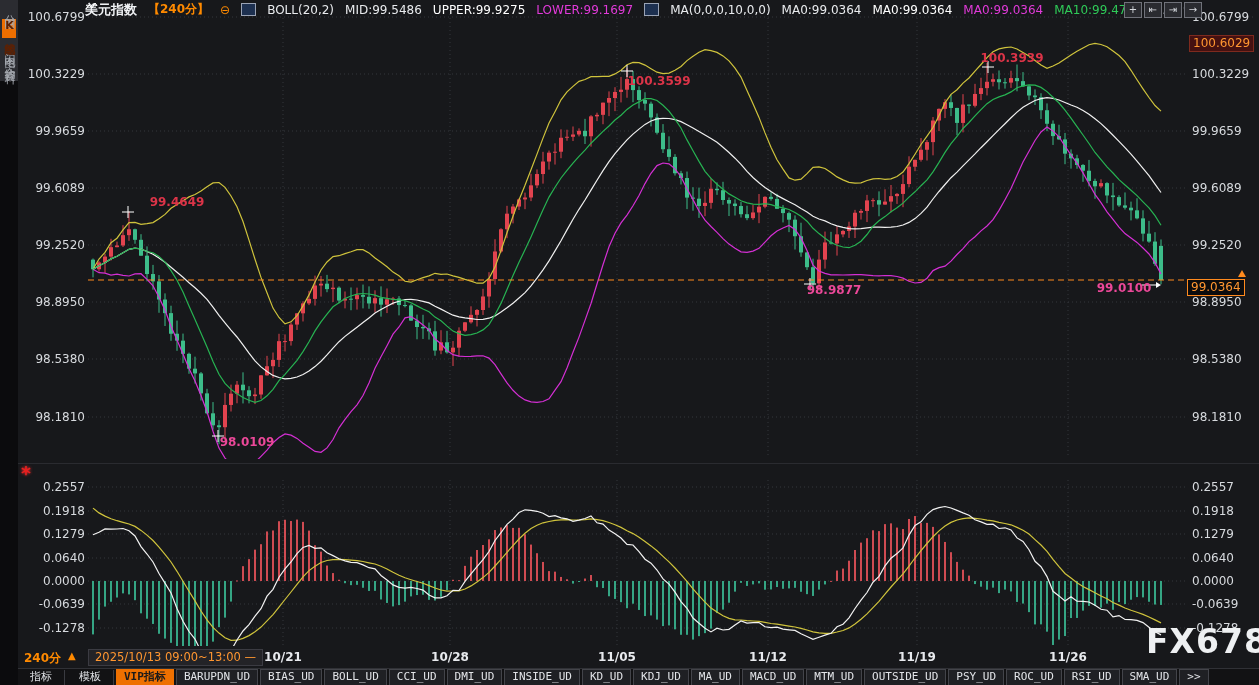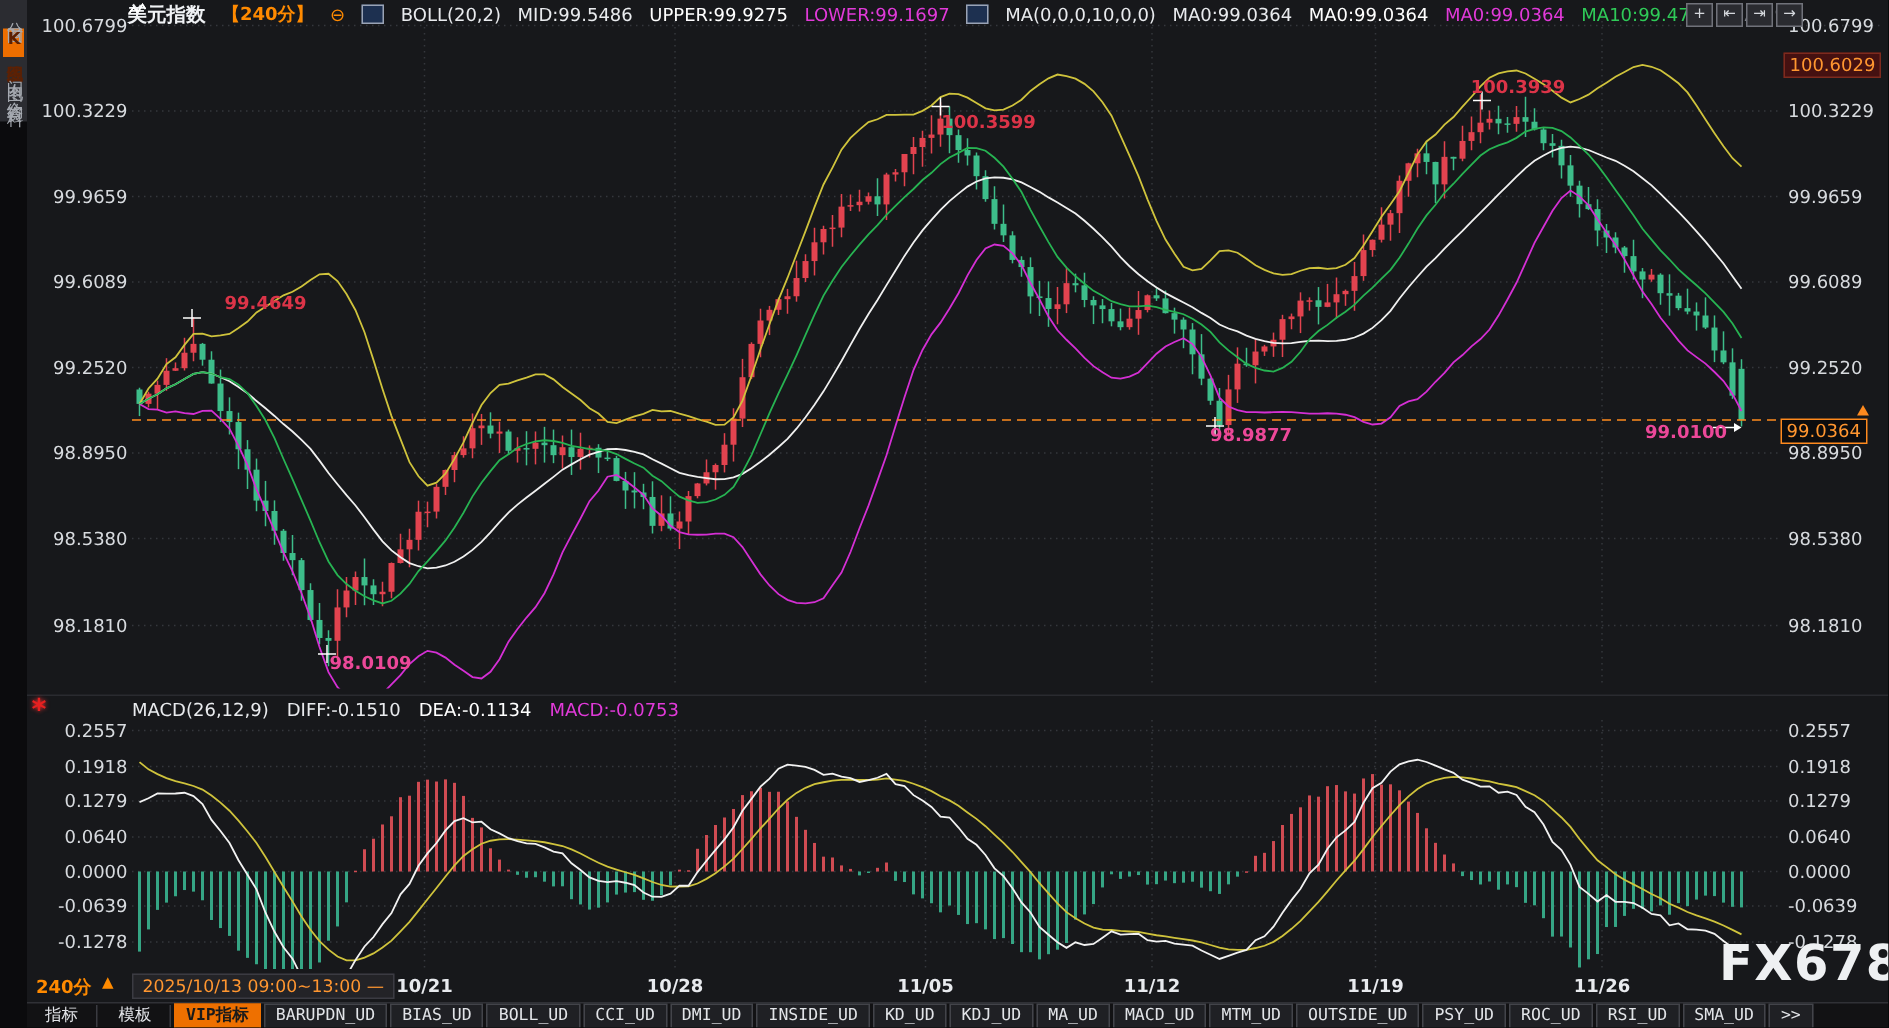--- a/index.html
+++ b/index.html
@@ -747,26 +747,20 @@
       <div class="date-tick" style="left: 768px;">11/12</div>
       <div class="date-tick" style="left: 917px;">11/19</div>
       <div class="date-tick" style="left: 1068px;">11/26</div>
     </div>
 
   <div class="price-box session-high-box">100.6029</div>
   <div class="price-box last-price-box">99.0364</div>
 
   <div class="divider"></div>
   <span class="star-icon">*</span>
-  <div class="macd-header">
-    <span class="c-white">MACD(26,12,9)</span>
-    <span class="c-white">DIFF:-0.1510</span>
-    <span class="c-yellow">DEA:-0.1134</span>
-    <span class="c-magenta">MACD:-0.0753</span>
-  </div>
 
   <span class="status-period">240分</span>
   <span class="status-arrow">▲</span>
   <span class="range-box">2025/10/13 09:00~13:00 —</span>
 
   <div class="watermark">FX678</div>
 
   <div class="toolbar" id="toolbar">
       <div class="tab plain">指标</div>
       <div class="tab plain">模板</div>

